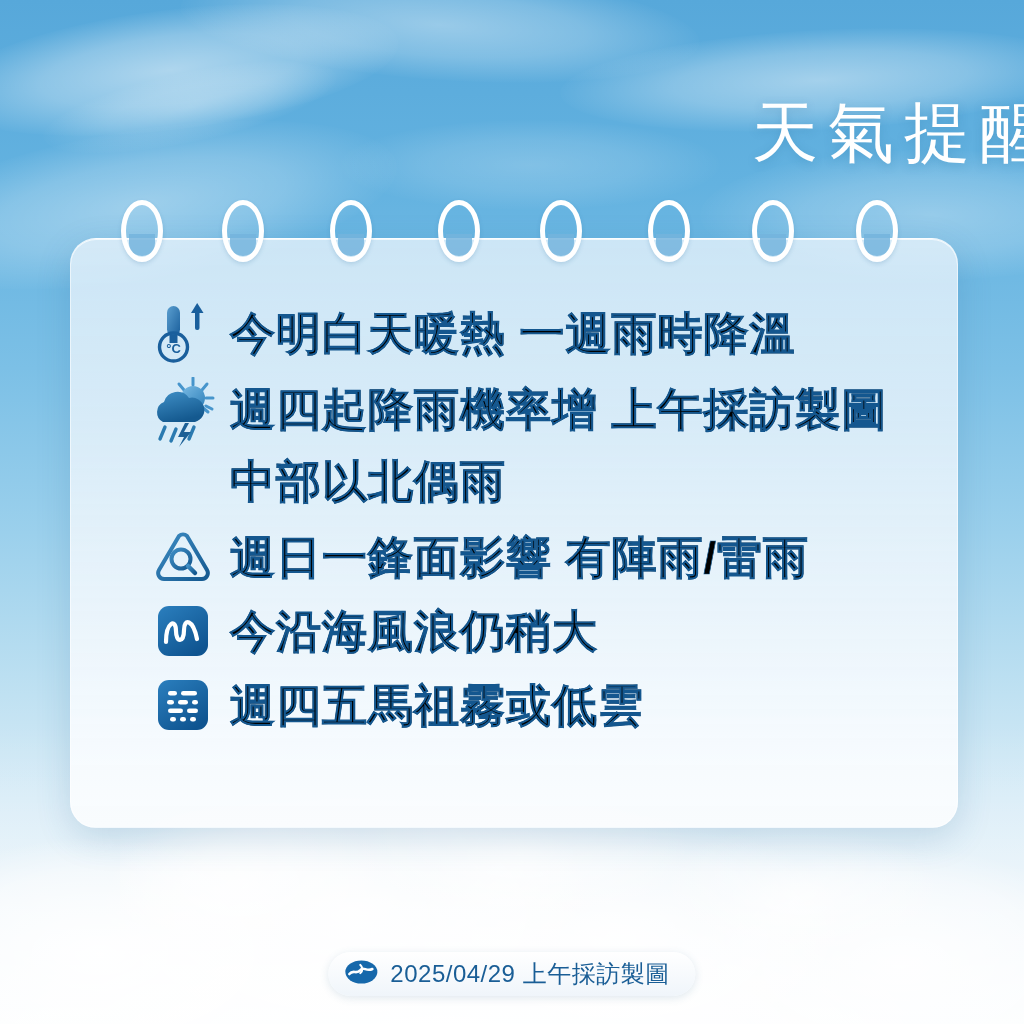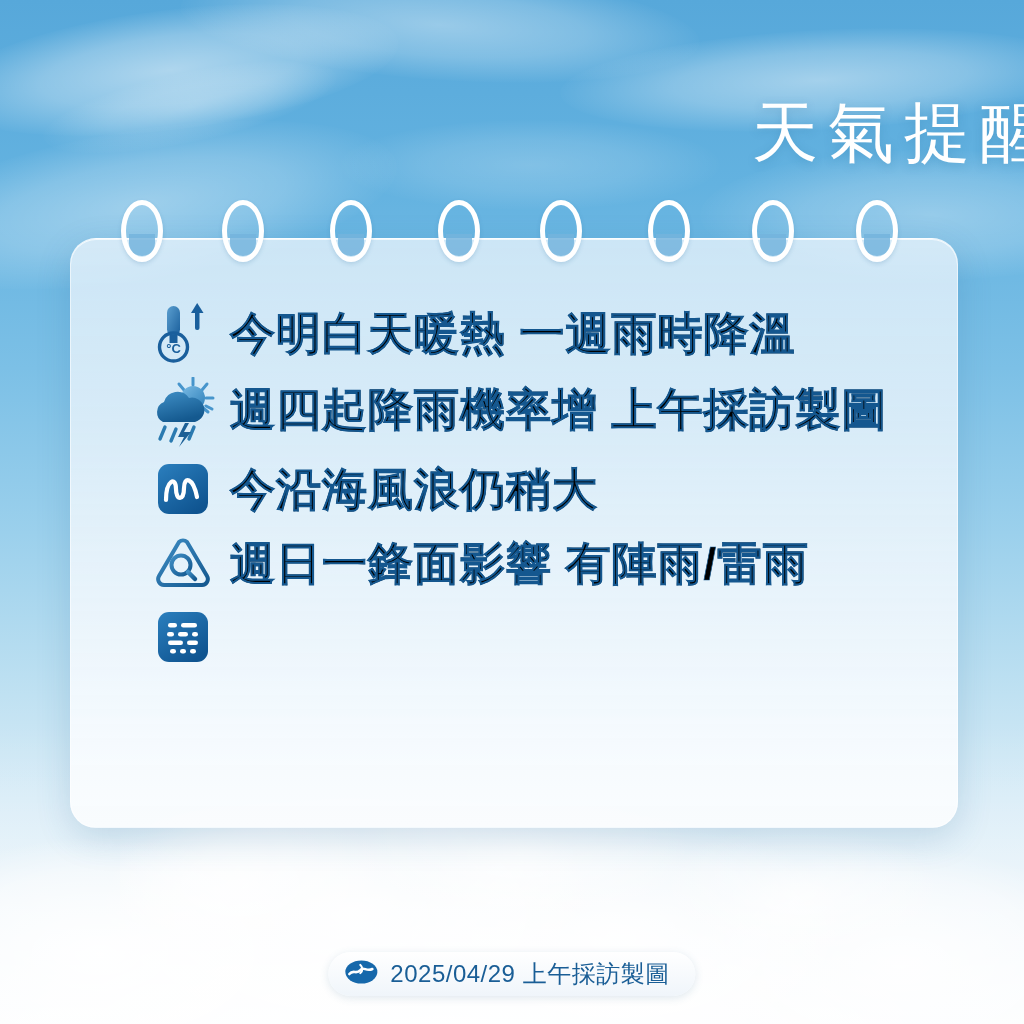--- a/index.html
+++ b/index.html
@@ -274,57 +274,58 @@
           <line x1="14" y1="50" x2="9" y2="62"></line>
           <line x1="25" y1="52" x2="20" y2="64"></line>
           <line x1="43" y1="50" x2="38" y2="62"></line>
         </g>
 
         <polygon points="34,46 27,60 33,60 28,70 40,55 33,55 38,46" fill="#1b5f96"></polygon>
       </svg>
     </div>
     <div class="row-text">
       <span>週四起降雨機率增 上午採訪製圖</span>
+      <span class="l2">中部以北偶雨</span>
+    </div>
+  </div>
+
+  <div class="row" id="row3">
+    <div class="icon-wrap">
+      <svg width="56" height="52" viewBox="0 0 56 52">
+        <defs>
+          <linearGradient id="gTri" x1="0" y1="0" x2="1" y2="1">
+            <stop offset="0" stop-color="#3e8dc4"></stop>
+            <stop offset="1" stop-color="#14588f"></stop>
+          </linearGradient>
+        </defs>
+        <path d="M24 5 a6 6 0 0 1 8 0 L52 39 a6 6 0 0 1 -5 9 L9 48 a6 6 0 0 1 -5 -9 z" fill="none" stroke="url(#gTri)" stroke-width="4" stroke-linejoin="round"></path>
+        <circle cx="26" cy="28" r="9.5" fill="none" stroke="url(#gTri)" stroke-width="4"></circle>
+        <line x1="33" y1="35" x2="40" y2="42" stroke="url(#gTri)" stroke-width="4.5" stroke-linecap="round"></line>
+      </svg>
+    </div>
+    <div class="row-text">
+      <span>週日一鋒面影響 有陣雨/雷雨</span>
     </div>
   </div>
 
   <div class="row" id="row4">
     <div class="icon-wrap">
       <svg width="52" height="52" viewBox="0 0 52 52">
         <defs>
           <linearGradient id="gSq1" x1="0" y1="0" x2="0.7" y2="1">
             <stop offset="0" stop-color="#2b7fbe"></stop>
             <stop offset="1" stop-color="#0f5490"></stop>
           </linearGradient>
         </defs>
         <rect x="1" y="1" width="50" height="50" rx="11" fill="url(#gSq1)"></rect>
         <path d="M9 37 C9 17 19 13 19 26 C19 38 27 38 27 25 C27 13 36 14 40 34" fill="none" stroke="#ffffff" stroke-width="4.2" stroke-linecap="round"></path>
       </svg>
     </div>
     <div class="row-text">
       <span>今沿海風浪仍稍大</span>
-    </div>
-  </div>
-
-  <div class="row" id="row3">
-    <div class="icon-wrap">
-      <svg width="56" height="52" viewBox="0 0 56 52">
-        <defs>
-          <linearGradient id="gTri" x1="0" y1="0" x2="1" y2="1">
-            <stop offset="0" stop-color="#3e8dc4"></stop>
-            <stop offset="1" stop-color="#14588f"></stop>
-          </linearGradient>
-        </defs>
-        <path d="M24 5 a6 6 0 0 1 8 0 L52 39 a6 6 0 0 1 -5 9 L9 48 a6 6 0 0 1 -5 -9 z" fill="none" stroke="url(#gTri)" stroke-width="4" stroke-linejoin="round"></path>
-        <circle cx="26" cy="28" r="9.5" fill="none" stroke="url(#gTri)" stroke-width="4"></circle>
-        <line x1="33" y1="35" x2="40" y2="42" stroke="url(#gTri)" stroke-width="4.5" stroke-linecap="round"></line>
-      </svg>
-    </div>
-    <div class="row-text">
-      <span>週日一鋒面影響 有陣雨/雷雨</span>
     </div>
   </div>
 
   <div class="row" id="row5">
     <div class="icon-wrap">
       <svg width="52" height="52" viewBox="0 0 52 52">
         <defs>
           <linearGradient id="gSq2" x1="0" y1="0" x2="0.7" y2="1">
             <stop offset="0" stop-color="#2b7fbe"></stop>
             <stop offset="1" stop-color="#0f5490"></stop>
@@ -338,20 +339,23 @@
           <rect x="21" y="21" width="10" height="4.6" rx="2.3"></rect>
           <rect x="35" y="21" width="6" height="4.6" rx="2.3"></rect>
           <rect x="11" y="29.5" width="15" height="4.6" rx="2.3"></rect>
           <rect x="30" y="29.5" width="11" height="4.6" rx="2.3"></rect>
           <rect x="13" y="38" width="6" height="4.6" rx="2.3"></rect>
           <rect x="23" y="38" width="6" height="4.6" rx="2.3"></rect>
           <rect x="33" y="38" width="6" height="4.6" rx="2.3"></rect>
         </g>
       </svg>
     </div>
+    <div class="row-text">
+      <span>週四五馬祖霧或低雲</span>
+    </div>
   </div>
 
 </div>
 
 <div id="footer">
   <span>
     <svg width="34" height="26" viewBox="0 0 34 26">
       <ellipse cx="17" cy="13" rx="16" ry="11.5" fill="#1668ab"></ellipse>
       <path d="M5 15 C9 10 12 16 16 11 C19 7 22 13 28 10" fill="none" stroke="#ffffff" stroke-width="2.6" stroke-linecap="round"></path>
       <path d="M16 6 C18.5 8 18.5 12 16 14" fill="none" stroke="#ffffff" stroke-width="2.2" stroke-linecap="round"></path>

